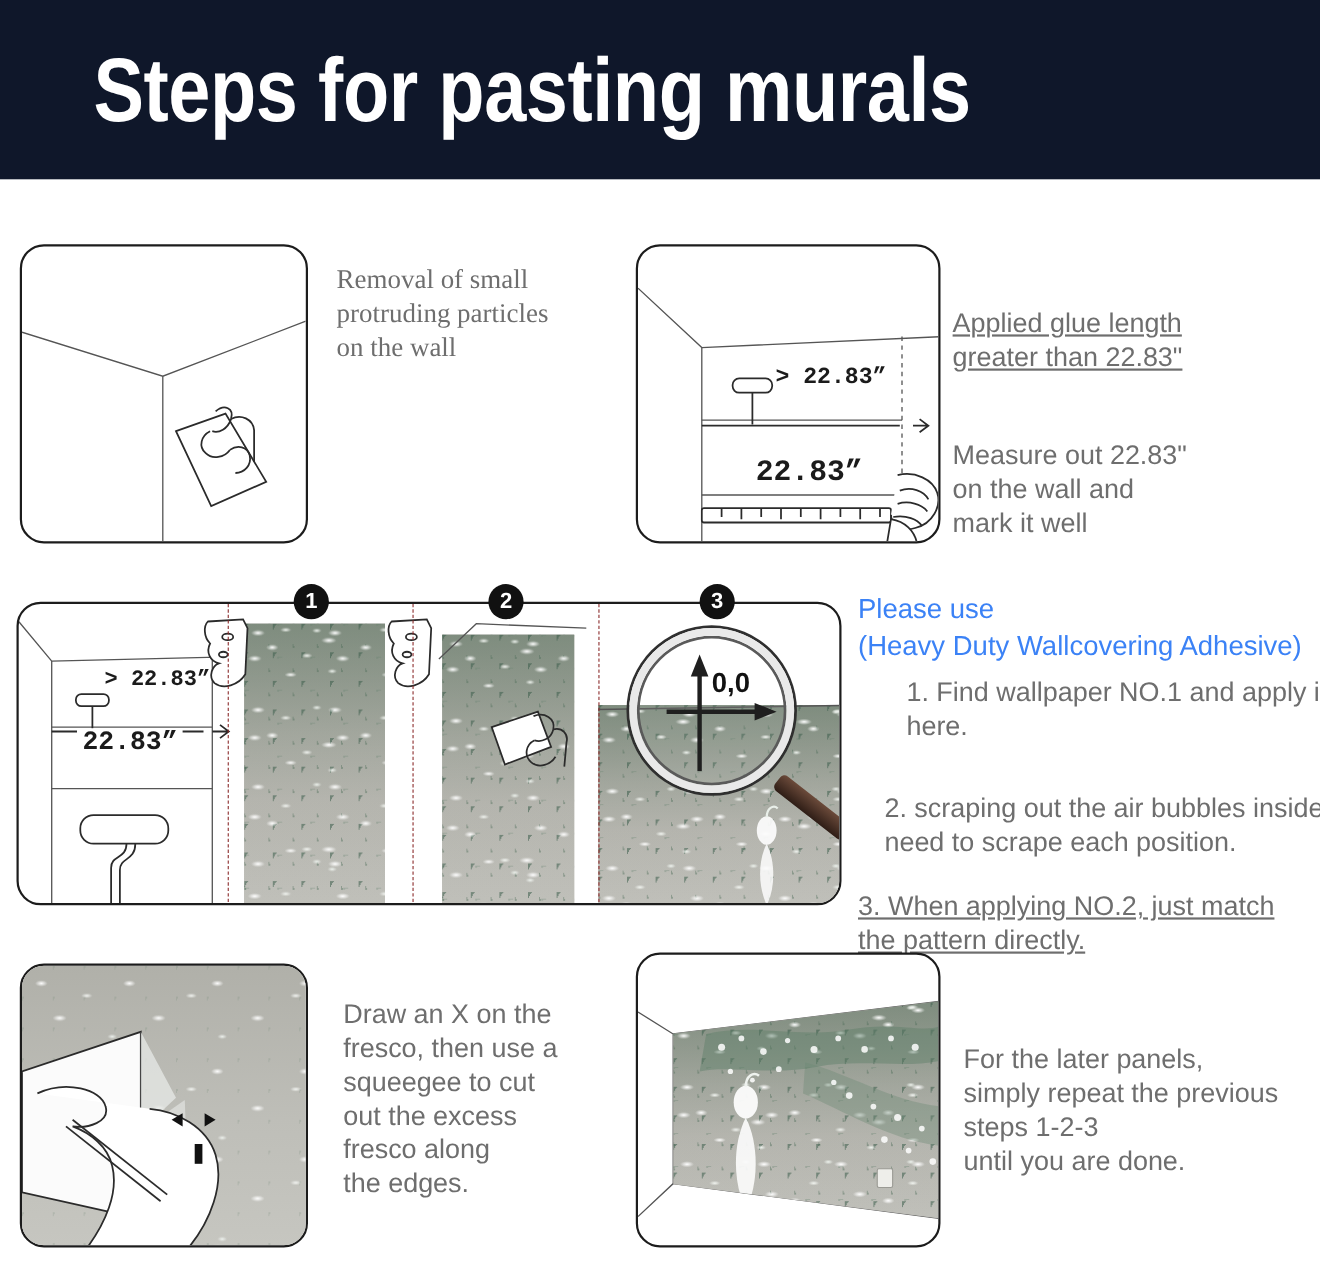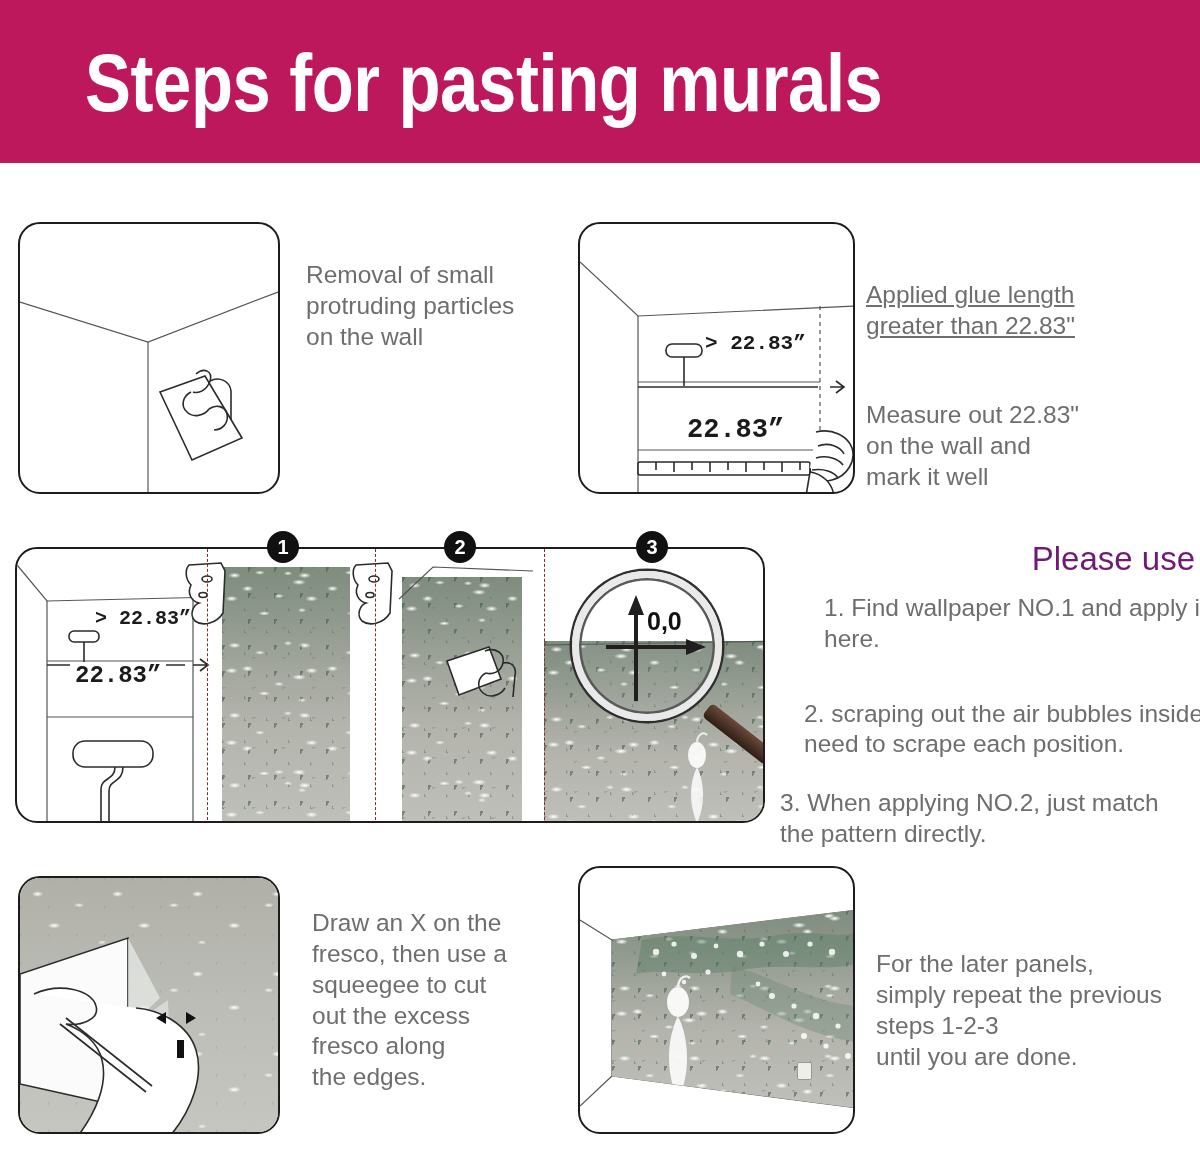--- a/index.html
+++ b/index.html
@@ -8,21 +8,21 @@
     background: #ffffff;
     font-family: "Liberation Sans", sans-serif;
     overflow: hidden;
   }
   #root { position: relative; width: 1200px; height: 1152px; }
 
   
   .header {
     position: absolute; left: 0; top: 0;
     width: 1200px; height: 163px;
-    background: #be185d;
+    background: #0f172a;
   }
   .header-title {
     position: absolute; left: 85px; top: 36px;
     font-size: 82px; font-weight: 700; color: #ffffff;
     letter-spacing: -0.5px;
     transform: scaleX(0.84); transform-origin: left top;
     white-space: nowrap;
   }
 
   
@@ -150,21 +150,21 @@
         <g>
           <path class="ink" d="M140 168 L185 152 L222 214 L172 236 Z"></path>
           <path class="ink" d="M176 150 C184 143,193 147,190 157 C187 166,179 170,173 168"></path>
           <path class="ink" d="M171 168 C163 172,160 182,167 188 C173 194,184 192,189 185"></path>
           <path class="ink" d="M189 185 C196 180,205 182,207 190 C209 199,202 206,194 206"></path>
           <path class="ink" d="M190 157 C199 152,210 157,211 167 L211 196"></path>
         </g>
       </svg>
     </div>
   </div>
-  <div class="caption" style="left:306px; top:260px; width:250px;">Removal of small
+  <div class="caption" style="left:306px; top:240px; width:250px;font-family:Liberation Serif, serif;">Removal of small
 protruding particles
 on the wall</div>
 
   <div class="panel" style="left:578px; top:222px; width:277px; height:272px;">
     <div class="panel-clip">
       <svg class="la" width="277" height="272" viewBox="0 0 277 272">
         <path class="ink-t" d="M0 38 L58 92 L277 82"></path>
         <path class="ink-t" d="M58 92 L58 272"></path>
         <path class="ink-t" d="M58 158 L240 158"></path>
         <path class="ink-t" d="M58 226 L240 226"></path>
@@ -276,27 +276,28 @@
   </div>
 
   <div class="dim" style="left:95px; top:607px; font-size:20px;">&gt; 22.83”</div>
   <div class="dim" style="left:70px; top:662px; font-size:24px; background:#fff; padding:0 5px;">22.83”</div>
 
   <div class="badge" style="left:267px; top:531px;">1</div>
   <div class="badge" style="left:444px; top:531px;">2</div>
   <div class="badge" style="left:636px; top:531px;">3</div>
 
   <div style="position:absolute; left:780px; top:538px; width:415px;">
-    <div style="text-align:right; color:#701a75; font-size:33px; line-height:1.3;">
+    <div style="text-align:left; color:#3b82f6; font-size:25px; line-height:1.3;">
       <div>Please use</div>
+      <div>(Heavy Duty Wallcovering Adhesive)</div>
     </div>
     <div class="caption" style="position:relative; left:0; top:12px; width:415px;margin-left:44px;">1. Find wallpaper NO.1 and apply it here.</div>
     <div class="caption" style="position:relative; left:0; top:56px; width:415px;margin-left:24px;">2. scraping out the air bubbles inside,
 need to scrape each position.</div>
-    <div class="caption" style="position:relative; left:0; top:84px; width:415px;">3. When applying NO.2, just match
+    <div class="caption" style="position:relative; left:0; top:84px; width:415px;text-decoration:underline;">3. When applying NO.2, just match
 the pattern directly.</div>
   </div>
 
   <div class="panel" style="left:18px; top:876px; width:262px; height:258px;">
     <div class="panel-clip">
       <div class="mural mural-light" style="position:absolute; inset:0;"></div>
       <svg class="la" width="262" height="258" viewBox="0 0 262 258">
 
         <path d="M0 96 L108 60 L108 230 L0 206 Z" fill="#fbfbfb" stroke="#2b2b2b" stroke-width="1.6"></path>
         <path d="M108 60 L140 120 L108 150 Z" fill="#e7eae7" opacity="0.75" stroke="none"></path>

